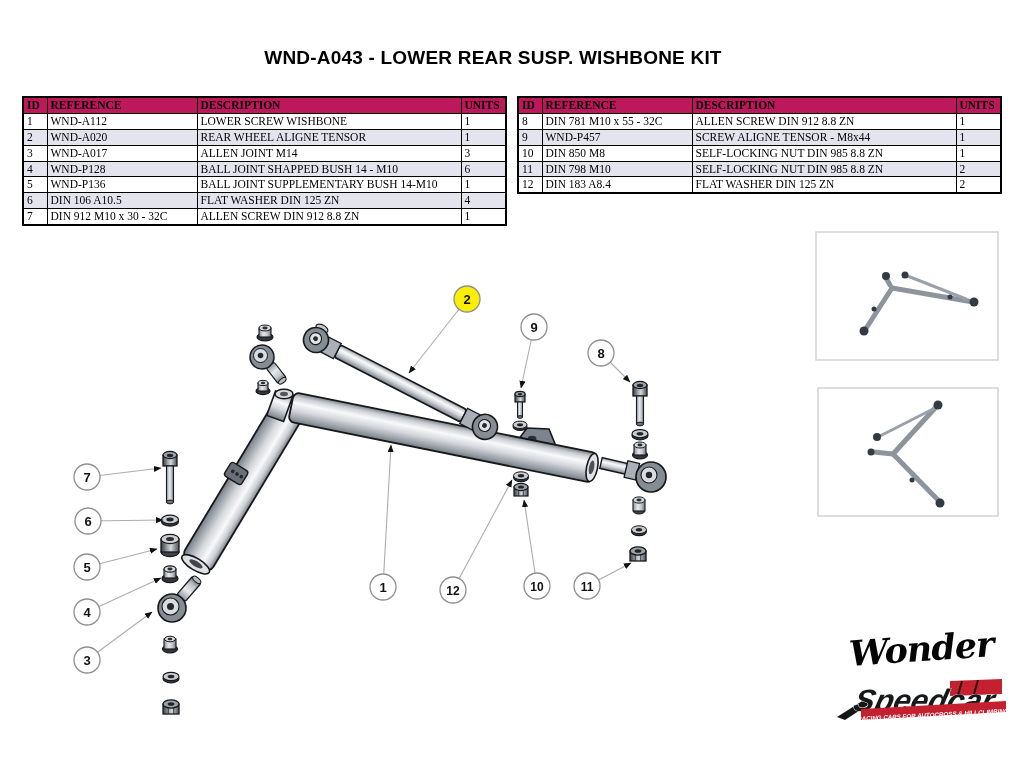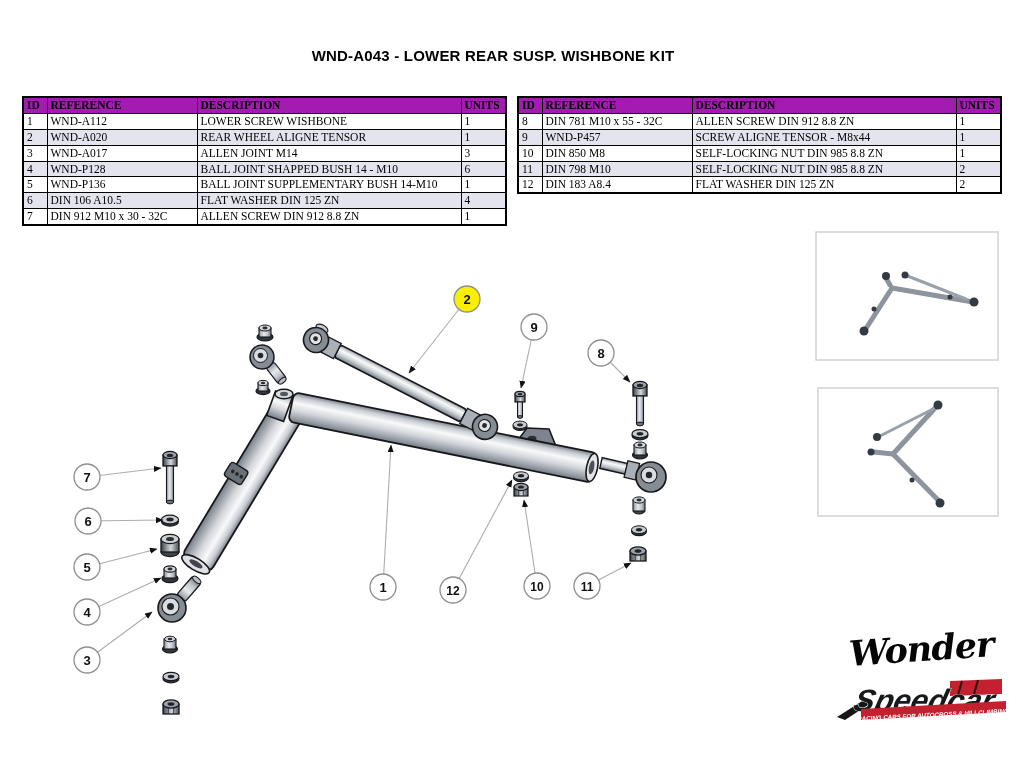--- a/index.html
+++ b/index.html
@@ -2,33 +2,33 @@
 <html><head>
 <meta charset="utf-8">
 <style>
   html,body{margin:0;padding:0;}
   body{
     width:1024px;height:768px;background:#ffffff;position:relative;overflow:hidden;
     font-family:"Liberation Sans", sans-serif;
   }
   .page-title{
     position:absolute;top:47px;left:0;width:986px;text-align:center;
-    font-weight:bold;font-size:15px;color:#000;letter-spacing:.2px;
+    font-weight:bold;font-size:19px;color:#000;letter-spacing:.2px;
     font-family:"Liberation Sans", sans-serif;
   }
   table.parts{
     position:absolute;border-collapse:collapse;table-layout:fixed;
     font-family:"Liberation Serif", serif;font-size:11.5px;color:#000;
     border:2px solid #000;background:#fff;
   }
   table.parts th, table.parts td{
     border:1px solid #000;padding:0 3px;height:14.9px;line-height:13px;
     text-align:left;white-space:nowrap;overflow:hidden;
   }
-  table.parts th{font-weight:bold;font-size:11.5px;background:#a21caf;}
+  table.parts th{font-weight:bold;font-size:11.5px;background:#be185d;}
   table.parts tbody tr:nth-child(even) td{background:#e4e4ef;}
   #table-left{left:22px;top:96px;width:483px;}
   #table-right{left:517px;top:96px;width:483px;}
   svg{position:absolute;left:0;top:0;}
   text{user-select:none;}
 </style>
 </head>
 <body>
 
 <div class="page-title">WND-A043 - LOWER REAR SUSP. WISHBONE KIT</div>

